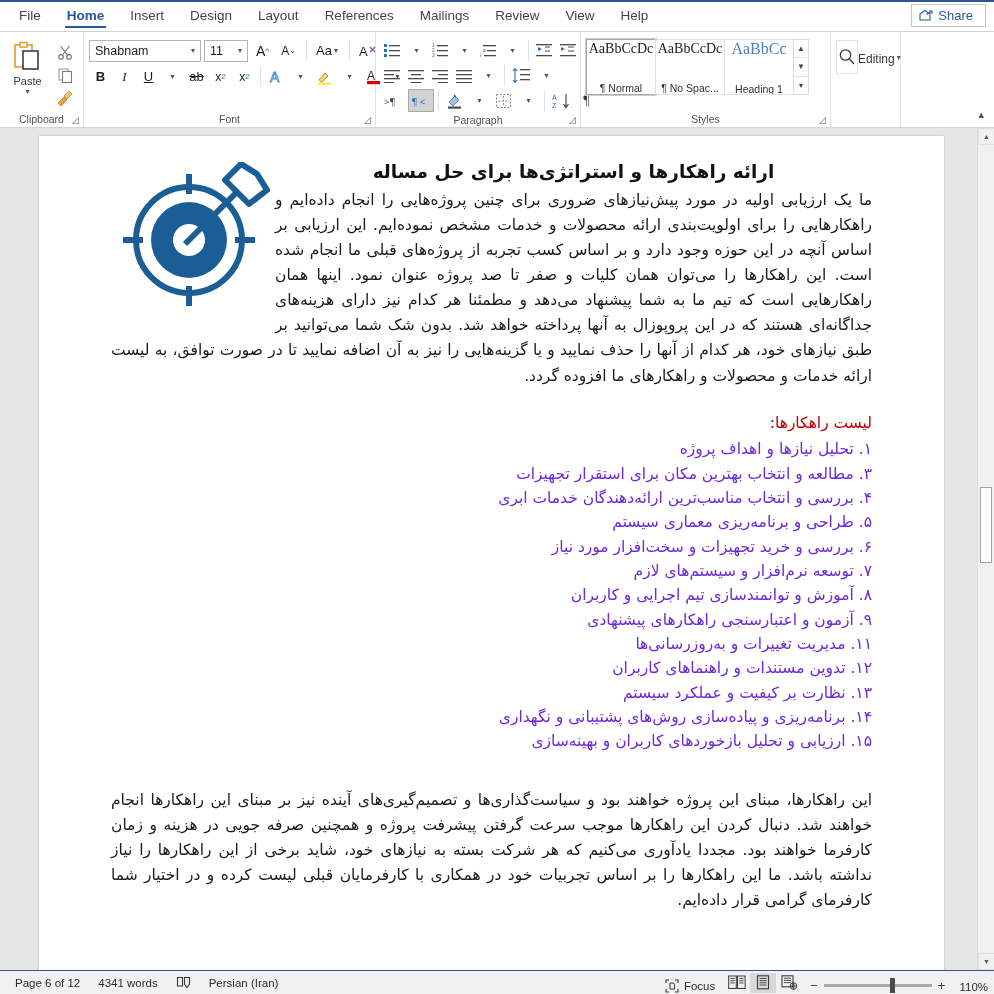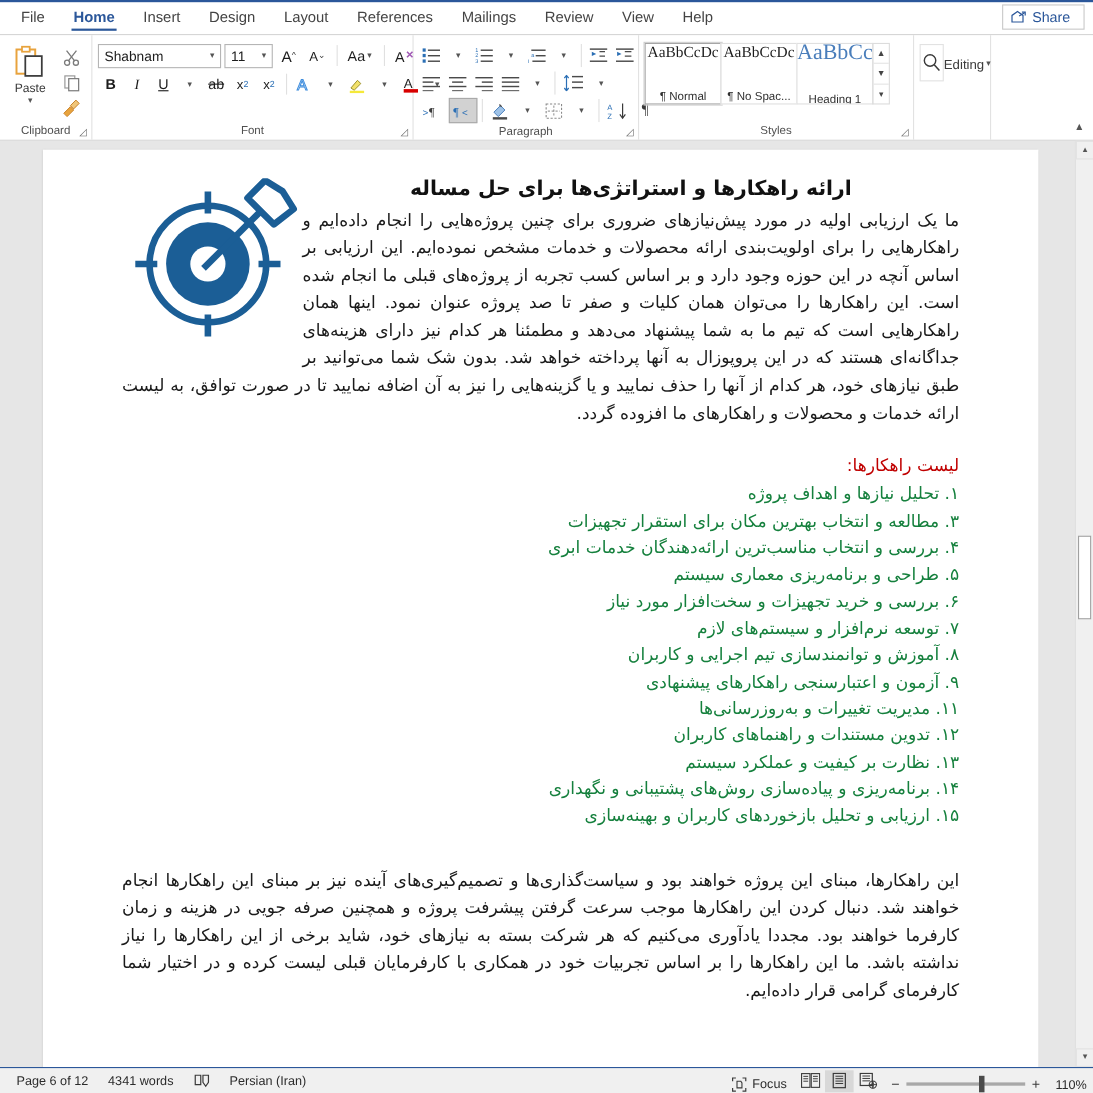--- a/index.html
+++ b/index.html
@@ -122,21 +122,21 @@
 
   
   .styles-gallery { display:flex; align-items:stretch; padding-top:4px; }
   .style-item {
     width: 70px; height: 56px; border:1px solid #e0e0e0; background:#fff;
     display:flex; flex-direction:column; align-items:center; justify-content:center;
     margin-right:-1px; cursor:default; overflow:hidden;
   }
   .style-item.sel { border:1px solid #a6a6a6; outline:1px solid #cdcdcd; background:#fff; }
   .style-preview { font-size: 14px; white-space:nowrap; color:#1c1c1c; font-family:"Liberation Serif", serif;}
-  .style-preview.h1 { color:#4a7ebb; font-size:20px;text-align:center; }
+  .style-preview.h1 { color:#4a7ebb; font-size:16px;text-align:center; }
   .style-name { font-size:10.5px; color:#303030; margin-top:25px; white-space:nowrap; }
   .style-scroll { display:flex; flex-direction:column; width:16px; border:1px solid #dcdcdc; }
   .style-scroll div { flex:1; display:flex; align-items:center; justify-content:center; font-size:8px; color:#444; border-bottom:1px solid #e4e4e4;}
 
   
   .editing-col { display:flex; flex-direction:row; align-items:center; width:58px; padding-top:5px;text-align:right;}
   .editing-icon { width:34px; height:34px; border:1px solid #e2e2e2; display:flex; align-items:center; justify-content:center;}
   .ribbon-collapse { position:absolute; right:10px; bottom:6px; font-size:11px; color:#555; cursor:default;}
 
   
@@ -168,21 +168,21 @@
     margin: 0 0 4px 0; text-align: justify;
   }
   .para.wrap-img { }
   .target-img { float: left; margin: 4px 4px 2px 10px; }
   .red-head {
     color: #c00000; font-size: 15.5px; margin: 22px 0 2px 0;
     text-align: right; line-height:1.6;
   }
   .list { margin: 0; padding: 0; list-style: none; }
   .list li {
-    font-size: 15.5px; color:#15803d; line-height: 1.57;
+    font-size: 15.5px; color:#6d28d9; line-height: 1.57;
     text-align: right;
   }
   .final-para { margin-top: 34px; }
 
   
   .vscroll {
     position:absolute; right:0; top:0; bottom:0; width:17px;
     background:#f0f0f0; border-left:1px solid #dcdcdc;
   }
   .vs-btn { height:17px; width:17px; display:flex; align-items:center; justify-content:center;

